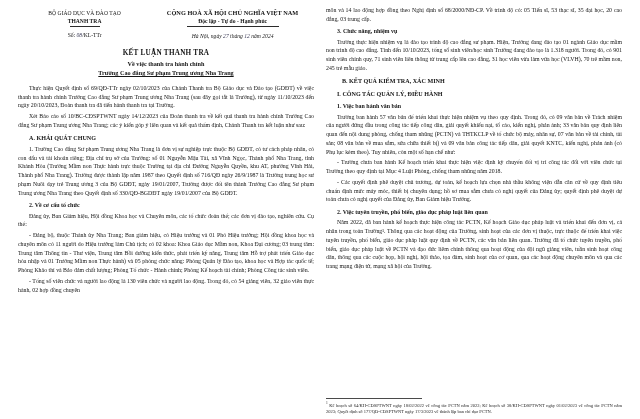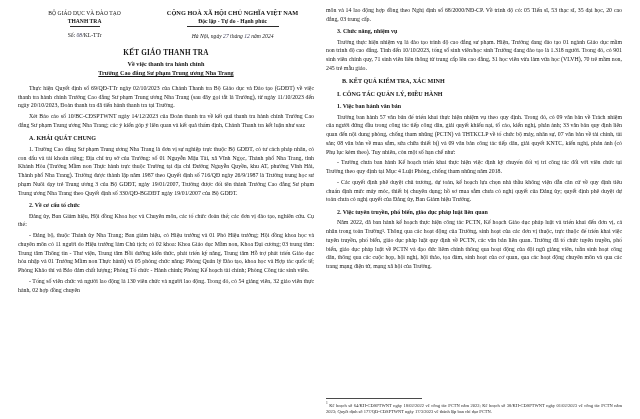--- a/index.html
+++ b/index.html
@@ -194,21 +194,21 @@
           <span>Hà Nội, ngày</span>
           <span class="hand">27</span>
           <span>tháng</span>
           <span class="hand">12</span>
           <span>năm 2024</span>
         </div>
       </div>
     </div>
 
     <div class="title-block">
-      <div class="title-main">KẾT GIÁO THANH TRA</div>
+      <div class="title-main">KẾT LUẬN THANH TRA</div>
       <div class="title-sub">Về việc thanh tra hành chính</div>
       <div class="title-sub u">Trường Cao đẳng Sư phạm Trung ương Nha Trang</div>
     </div>
 
     <p class="para">Thực hiện Quyết định số 69/QĐ-TTr ngày 02/10/2023 của Chánh Thanh tra Bộ Giáo dục và Đào tạo (GDĐT) về việc thanh tra hành chính Trường Cao đẳng Sư phạm Trung ương Nha Trang (sau đây gọi tắt là Trường), từ ngày 11/10/2023 đến ngày 20/10/2023, Đoàn thanh tra đã tiến hành thanh tra tại Trường.</p>
     <p class="para">Xét Báo cáo số 10/BC-CĐSPTWNT ngày 14/12/2023 của Đoàn thanh tra về kết quả thanh tra hành chính Trường Cao đẳng Sư phạm Trung ương Nha Trang; các ý kiến góp ý liên quan và kết quả thẩm định, Chánh Thanh tra kết luận như sau:</p>
 
     <h3 class="sec">A. KHÁI QUÁT CHUNG</h3>
 
     <p class="para">1. Trường Cao đẳng Sư phạm Trung ương Nha Trang là đơn vị sự nghiệp trực thuộc Bộ GDĐT, có tư cách pháp nhân, có con dấu và tài khoản riêng; Địa chỉ trụ sở của Trường: số 01 Nguyễn Mậu Tài, xã Vĩnh Ngọc, Thành phố Nha Trang, tỉnh Khánh Hòa (Trường Mầm non Thực hành trực thuộc Trường tại địa chỉ Đường Nguyễn Quyền, khu AT, phường Vĩnh Hải, Thành phố Nha Trang). Trường được thành lập năm 1987 theo Quyết định số 716/QĐ ngày 26/9/1987 là Trường trung học sư phạm Nuôi dạy trẻ Trung ương 3 của Bộ GDĐT, ngày 19/01/2007, Trường được đổi tên thành Trường Cao đẳng Sư phạm Trung ương Nha Trang theo Quyết định số 330/QĐ-BGDĐT ngày 19/01/2007 của Bộ GDĐT.</p>

